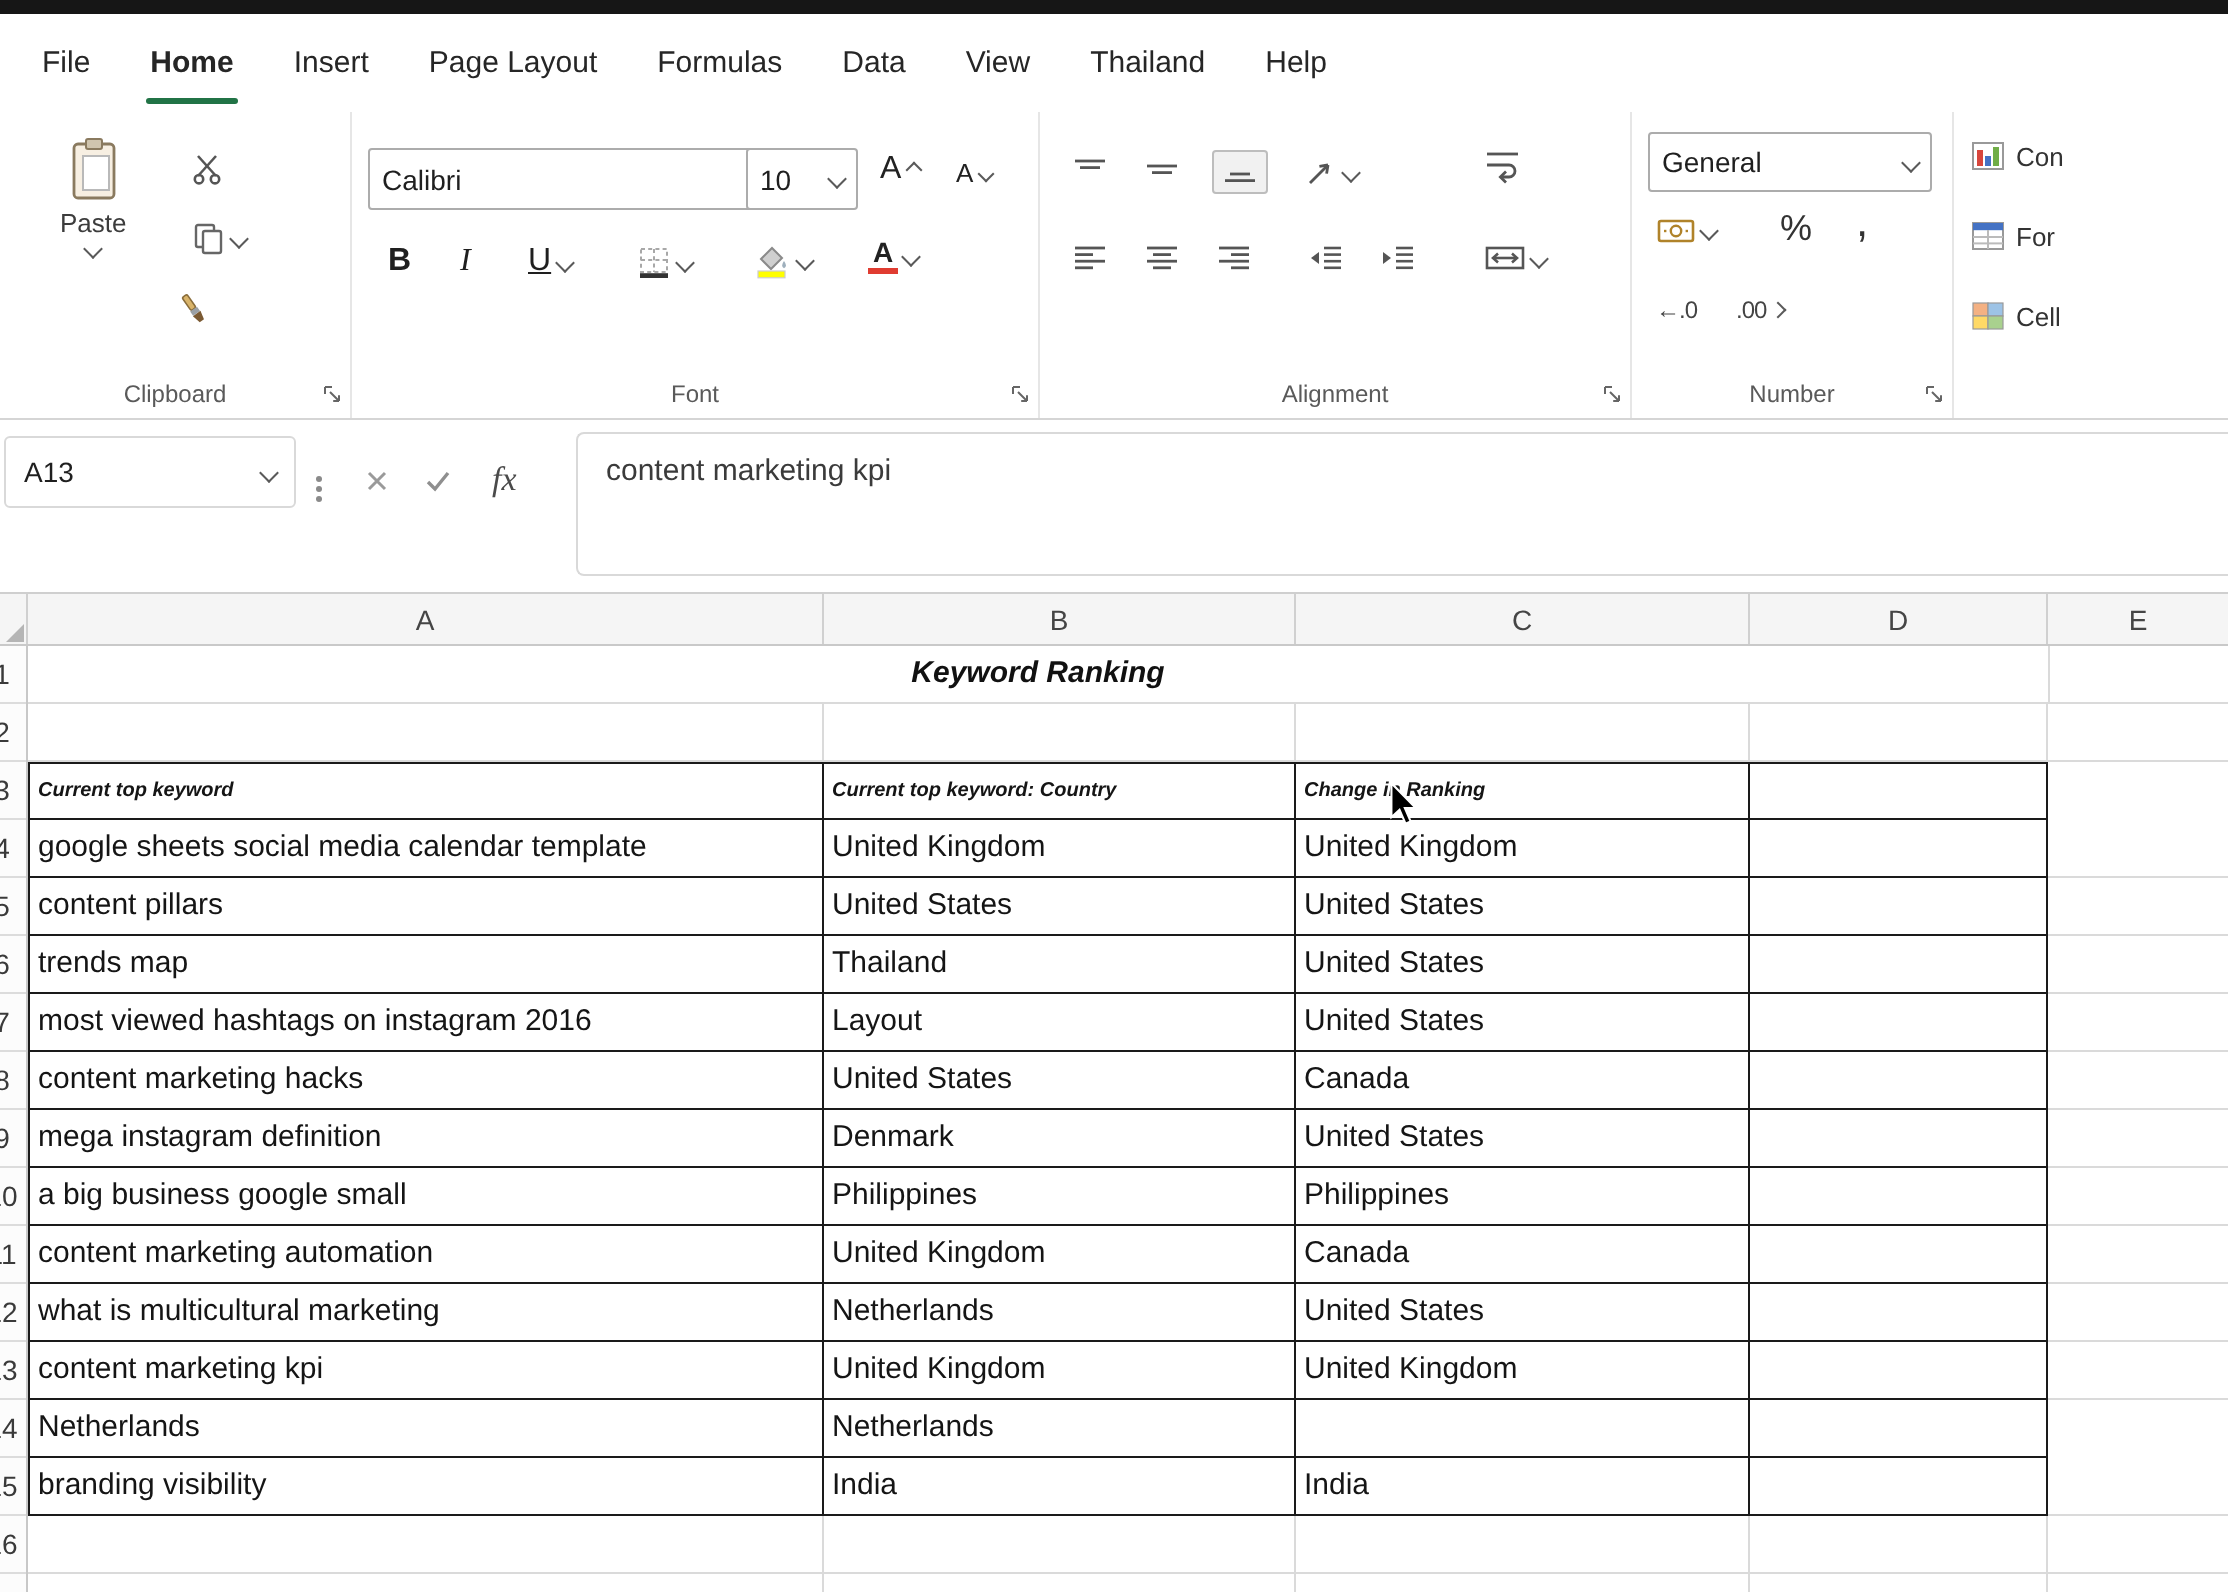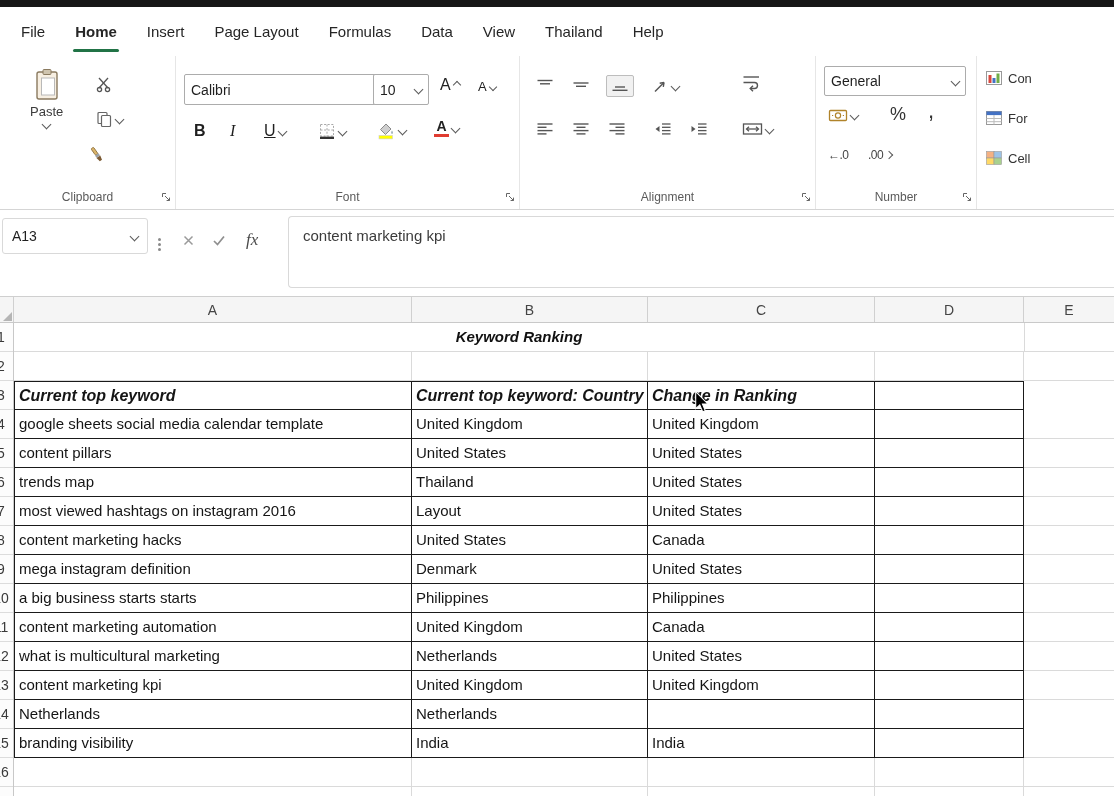--- a/index.html
+++ b/index.html
@@ -65,21 +65,21 @@
   .gridcol{flex:1;min-width:0;}
   .grow{display:flex;height:29px;box-sizing:border-box;}
   .grow .c{box-sizing:border-box;padding:0 4px;font-size:15px;line-height:27px;
            white-space:nowrap;overflow:hidden;color:#151515;}
   .grow .c:nth-child(1){width:398px}.grow .c:nth-child(2){width:236px}
   .grow .c:nth-child(3){width:227px}.grow .c:nth-child(4){width:149px}
   .grow .c:nth-child(5){flex:1}
   .lrow .c{border-right:1px solid #dadada;border-bottom:1px solid #dadada;}
   .lrow .c:nth-child(5){border-right:0;}
   .hrow .c{border:0;border-right:1px solid #1a1a1a;border-bottom:1px solid #1a1a1a;
-           border-top:1px solid #1a1a1a;font-weight:700;font-style:italic;font-size:16px;}
+           border-top:1px solid #1a1a1a;font-weight:700;font-style:italic;font-size:10px;}
   .hrow .c:nth-child(1){border-left:1px solid #1a1a1a;}
   .hrow .c:nth-child(5){border:0;border-bottom:1px solid #dadada;}
   .drow .c{border-right:1px solid #1a1a1a;border-bottom:1px solid #1a1a1a;}
   .drow .c:nth-child(1){border-left:1px solid #1a1a1a;}
   .drow .c:nth-child(5){border:0;border-bottom:1px solid #dadada;}
   .trow{display:flex;height:29px;box-sizing:border-box;}
   .tm{width:1010px;box-sizing:border-box;text-align:center;font-weight:700;font-style:italic;
       font-size:15px;line-height:28px;border-bottom:1px solid #dadada;color:#111;}
   .te{flex:1;box-sizing:border-box;border-left:1px solid #dadada;border-bottom:1px solid #dadada;}
   .cursor{position:absolute;left:694px;top:391px;pointer-events:none;z-index:9;}
@@ -589,21 +589,21 @@
 
           <div class="grow drow">
             <div class="c">mega instagram definition</div>
             <div class="c">Denmark</div>
             <div class="c">United States</div>
             <div class="c"></div>
             <div class="c"></div>
           </div>
 
           <div class="grow drow">
-            <div class="c">a big business starts starts</div>
+            <div class="c">a big business google small</div>
             <div class="c">Philippines</div>
             <div class="c">Philippines</div>
             <div class="c"></div>
             <div class="c"></div>
           </div>
 
           <div class="grow drow">
             <div class="c">content marketing automation</div>
             <div class="c">United Kingdom</div>
             <div class="c">Canada</div>

